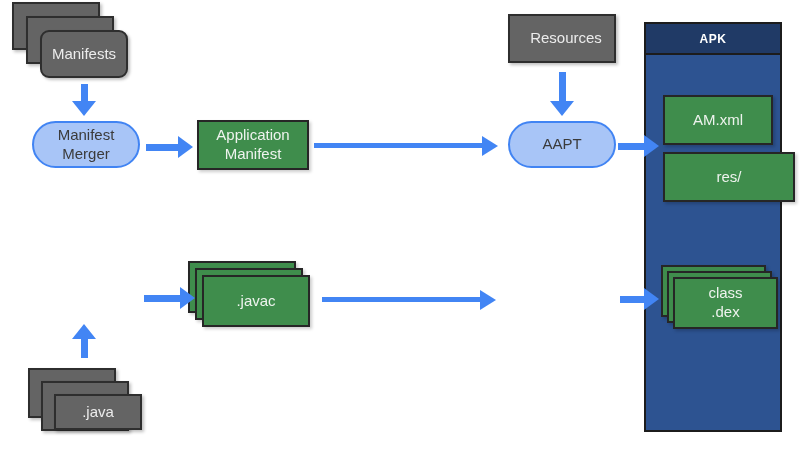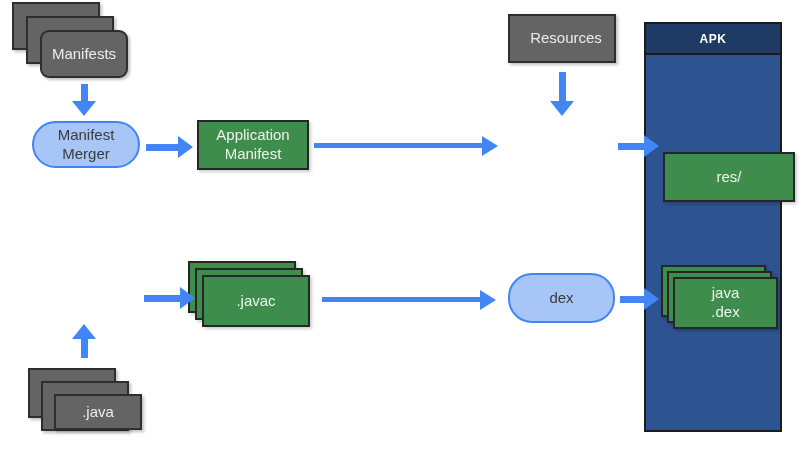--- a/index.html
+++ b/index.html
@@ -103,40 +103,46 @@
 
   <div class="box gray" style="left:508px; top:14px; width:108px; height:49px;padding-left:8px;">
     <span>Resources</span>
   </div>
 
   <div>
     <div class="shaft" style="left:559px; top:72px; width:7px; height:30px;"></div>
     <div class="head down" style="left:550px; top:101px;"></div>
   </div>
 
+  <div class="box pill" style="left:508px; top:121px; width:108px; height:47px;">
+    <span>AAPT</span>
+  </div>
 
   <div>
     <div class="shaft" style="left:618px; top:143px; width:26px; height:7px;"></div>
     <div class="head right" style="left:644px; top:135px;"></div>
   </div>
 
   <div id="apk">
     <div id="apk-header">
       <span>APK</span>
     </div>
     <div id="apk-body">
+      <div class="box green" style="left:17px; top:40px; width:110px; height:50px;">
+        <span>AM.xml</span>
+      </div>
       <div class="box green" style="left:17px; top:97px; width:132px; height:50px;">
         <span>res/</span>
       </div>
 
       <div>
         <div class="box green" style="left:15px; top:210px; width:105px; height:52px;"></div>
         <div class="box green" style="left:21px; top:216px; width:105px; height:52px;"></div>
         <div class="box green" style="left:27px; top:222px; width:105px; height:52px;">
-          <span>java
+          <span>class
 .dex</span>
         </div>
       </div>
     </div>
   </div>
 
 
   <div>
     <div class="head up" style="left:72px; top:324px;"></div>
     <div class="shaft" style="left:81px; top:338px; width:7px; height:20px;"></div>
@@ -161,22 +167,19 @@
     <div class="box green" style="left:202px; top:275px; width:108px; height:52px;">
       <span>.javac</span>
     </div>
   </div>
 
   <div>
     <div class="shaft" style="left:322px; top:297px; width:158px; height:5px;"></div>
     <div class="head right sm" style="left:480px; top:290px;"></div>
   </div>
 
-  <div class="box pill" style="left:508px; top:273px; width:107px; height:50px;">
-    <span>dex</span>
-  </div>
 
   <div>
     <div class="shaft" style="left:620px; top:296px; width:24px; height:7px;"></div>
     <div class="head right" style="left:644px; top:288px;"></div>
   </div>
 
 </div>
 
 </body></html>

